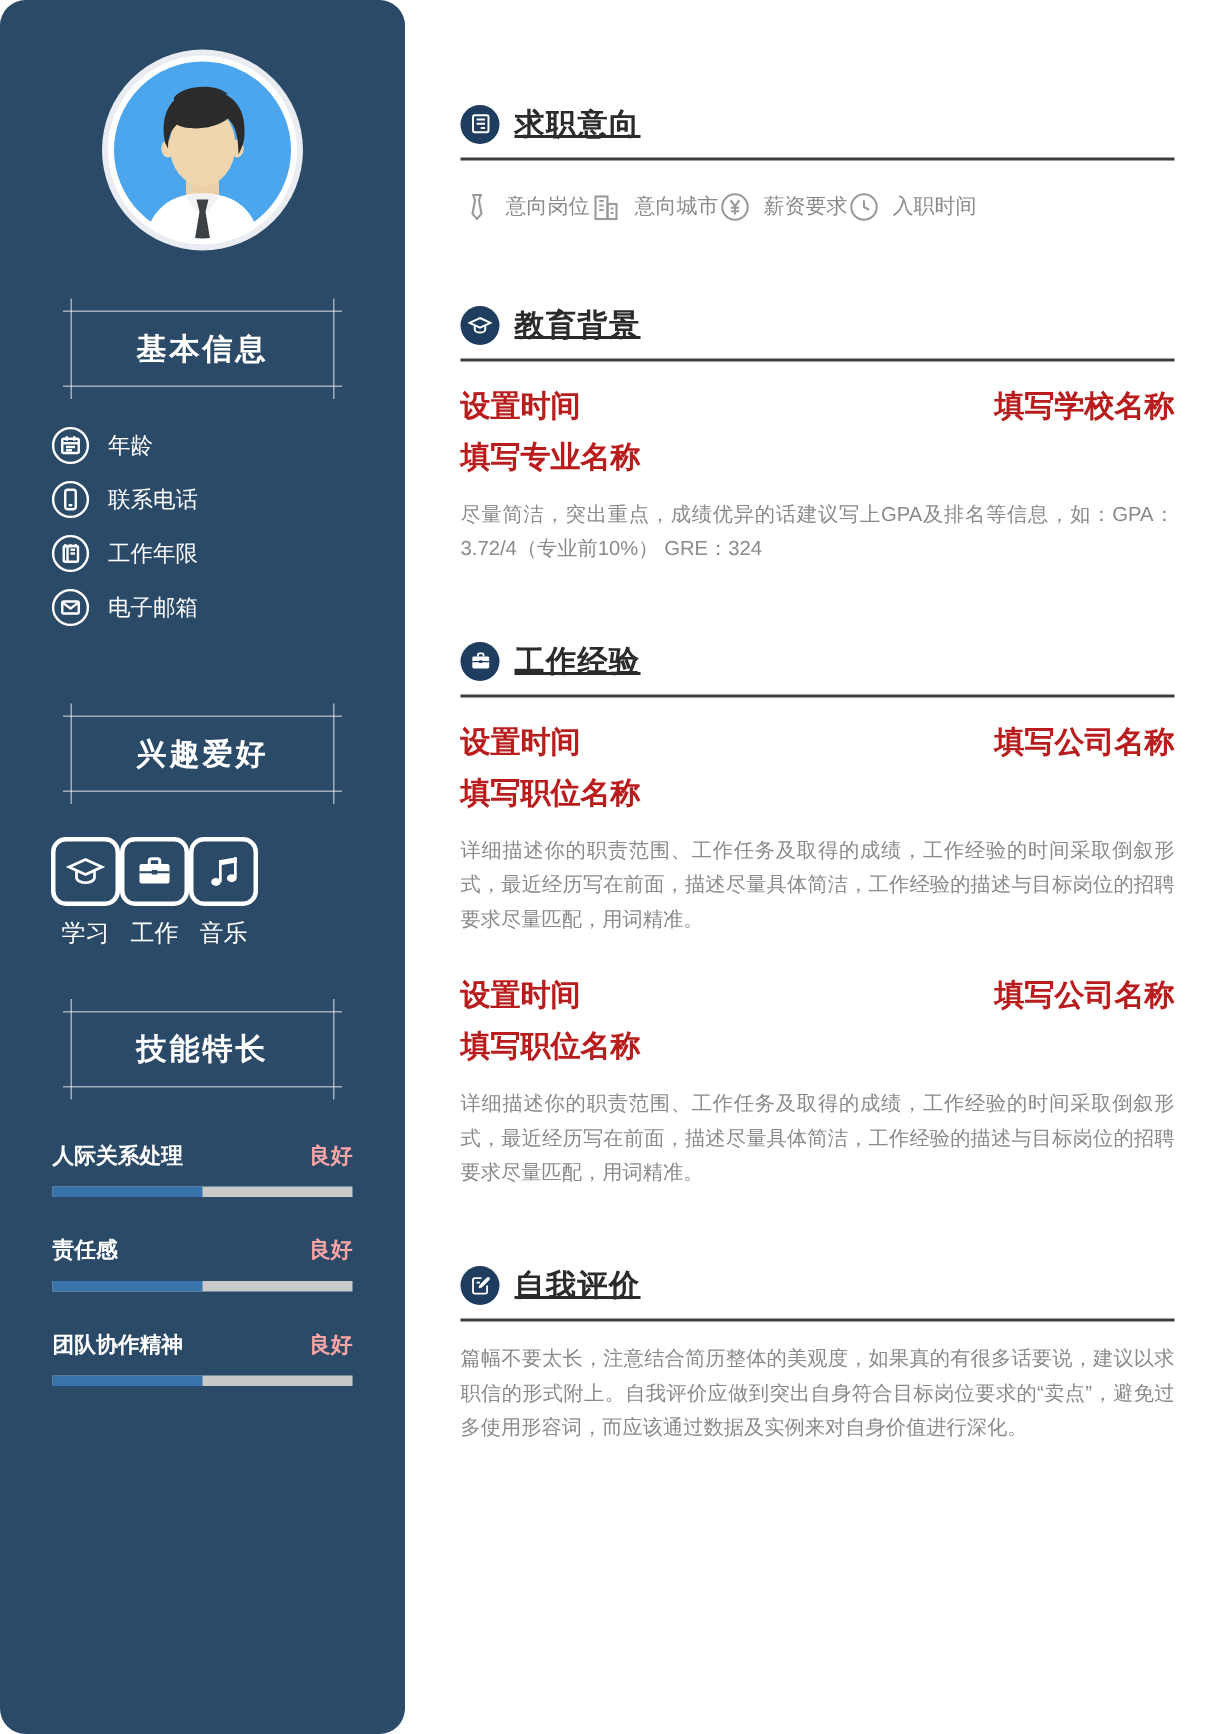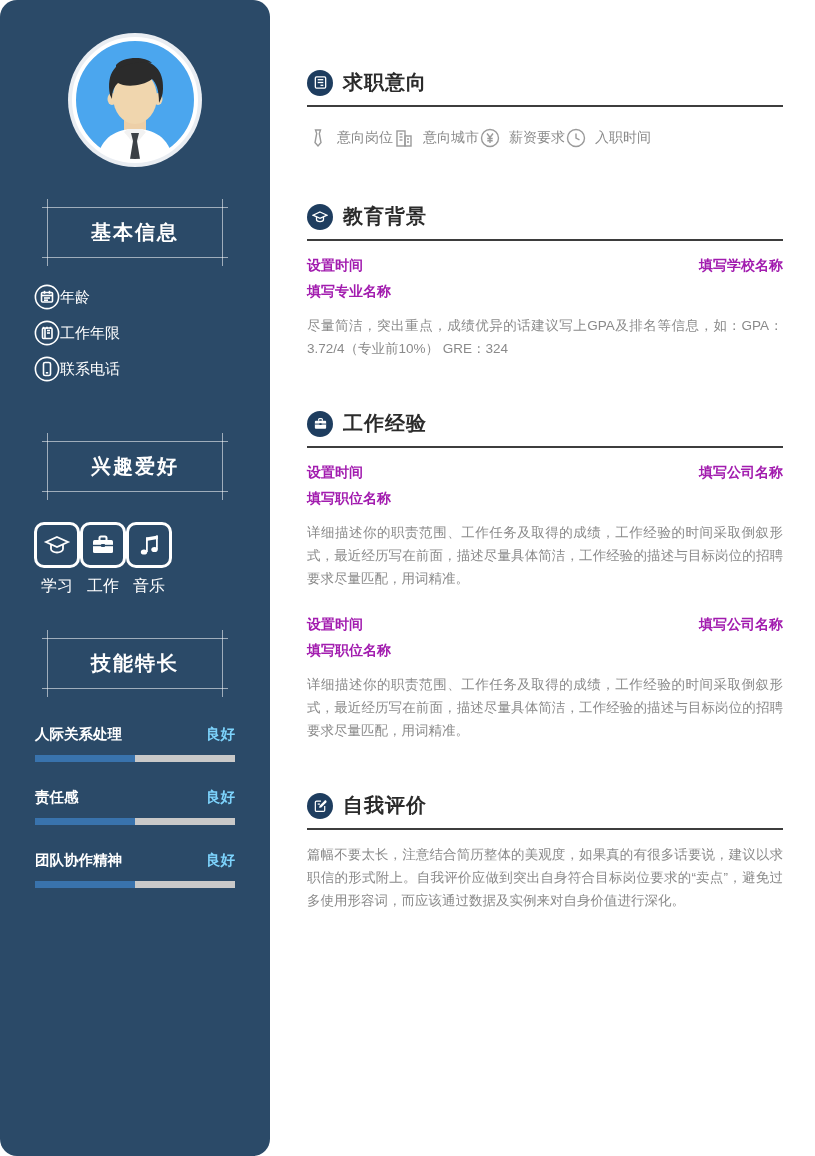--- a/index.html
+++ b/index.html
@@ -30,37 +30,37 @@
     background:rgba(255,255,255,.55);
   }
   .side-header::before { left:5px; }
   .side-header::after { right:5px; }
   .side-header span { font-size:20px; font-weight:bold; letter-spacing:2px; color:#fff; }
 
   .m-basic { margin-top:40px; }
   .info-list { margin:26px 0 0 34px; }
   .info-row { display:flex; align-items:center; height:26px; margin-bottom:10px; }
   .info-icon { width:26px; height:26px; flex:0 0 26px; }
-  .info-row span { margin-left:0; font-size:15px; color:#fff; }
+  .info-row span { margin-left:12px; font-size:15px; color:#fff; }
 
   .m-hobby { margin-top:59px; }
   .hobby-row { display:flex; justify-content:flex-start; margin:30px 34px 0; }
   .hobby-item { width:46px; text-align:center; }
   .hobby-box {
     width:46px; height:46px; border:3px solid #fff; border-radius:10px;
     display:flex; align-items:center; justify-content:center;
   }
   .hobby-item span { display:block; margin-top:8px; font-size:16px; color:#fff; }
 
   .m-skill { margin-top:41px; }
   .skill-list { margin:36px 35px 0; }
   .skill-item { margin-bottom:26px; }
   .skill-top { display:flex; justify-content:space-between; align-items:baseline;gap:38px; }
   .skill-top .sname { font-size:14.5px; font-weight:bold; color:#fff; }
-  .skill-top .slevel { font-size:14.5px; font-weight:bold; color:#7dd3fc; }
+  .skill-top .slevel { font-size:14.5px; font-weight:bold; color:#fca5a5; }
   .skill-bar { margin-top:11px; height:7px; background:#c9c9c9; }
   .skill-fill { height:7px; background:#3973ad; }
 
   
   .main { position:absolute; left:270px; top:0; width:545px; height:1156px; background:#fff; padding:0 32px 0 37px; }
 
   .hero { position:relative; width:386px; margin:23px auto 0; }
   .hero::before, .hero::after { content:""; position:absolute; left:-14px; right:-14px; height:1px; background:#2d4a66; }
   .hero::before { top:0; }
   .hero::after { bottom:0; }
@@ -70,29 +70,29 @@
   .hero-tagline { height:30px; line-height:30px; background:#2d4a66; color:#fff; text-align:center; font-size:13px; letter-spacing:1px; }
 
   .section { margin-top:50px; }
   .sec-first { margin-top:69px; }
   .sec-edu { margin-top:54px; }
   .sec-head { display:flex; align-items:center; border-bottom:2px solid #3d3d3d; padding-bottom:9px; }
   .sec-icon {
     width:26px; height:26px; border-radius:50%; background:#1e3d5f; flex:0 0 26px;
     display:flex; align-items:center; justify-content:center;
   }
-  .sec-title { margin-left:10px; font-size:20px; font-weight:bold; color:#2b2b2b; letter-spacing:1px; }
+  .sec-title { margin-left:10px; font-size:20px; font-weight:bold; color:#2b2b2b; letter-spacing:1px;text-decoration:underline; }
 
   .intent-row { display:flex; justify-content:flex-start; margin-top:20px; padding-right:6px; }
   .intent-item { display:flex; align-items:center; color:#8a8a8a; }
   .intent-item svg { width:22px; height:22px; }
   .intent-item span { margin-left:8px; font-size:14px; }
 
   .meta-row { display:flex; justify-content:space-between; margin-top:16px; }
-  .meta-row b, .sub-row b { font-size:14px; font-weight:bold; color:#a21caf; }
+  .meta-row b, .sub-row b { font-size:20px; font-weight:bold; color:#b91c1c; }
   .sub-row { margin-top:7px; }
   .para { margin-top:13px; font-size:13.5px; line-height:23px; color:#8a8a8a; text-align:justify; }
   .entry2 { margin-top:26px; }
 </style>
 </head>
 <body>
 
 <aside class="sidebar">
 
   <div class="avatar-wrap">
@@ -137,37 +137,45 @@
           <line x1="10.5" y1="6.8" x2="10.5" y2="9.8"></line>
           <line x1="15.5" y1="6.8" x2="15.5" y2="9.8"></line>
         <line x1="10" y1="14" x2="16" y2="14"></line>
           <line x1="10" y1="16.2" x2="14" y2="16.2"></line>
       </svg>
       <span>年龄</span>
     </div>
     <div class="info-row">
       <svg class="info-icon" viewBox="0 0 26 26" fill="none" stroke="#fff" stroke-width="1.6">
         <circle cx="13" cy="13" r="11.6"></circle>
+          <rect x="9.5" y="6.5" width="7" height="13" rx="1.6"></rect>
+        <line x1="11.8" y1="16.8" x2="14.2" y2="16.8"></line>
+      </svg>
+      <span>联系电话</span>
+    </div>
+    <div class="info-row">
+      <svg class="info-icon" viewBox="0 0 26 26" fill="none" stroke="#fff" stroke-width="1.6">
+        <circle cx="13" cy="13" r="11.6"></circle>
           <rect x="8.5" y="8" width="9.5" height="10.5" rx="1"></rect>
         <line x1="11" y1="8" x2="11" y2="18.5"></line>
           <line x1="13" y1="10.5" x2="16" y2="10.5"></line>
           <line x1="13" y1="13" x2="16" y2="13"></line>
         <line x1="9.5" y1="6.8" x2="9.5" y2="9"></line>
           <line x1="13" y1="6.8" x2="13" y2="9"></line>
           <line x1="16.5" y1="6.8" x2="16.5" y2="9"></line>
       </svg>
       <span>工作年限</span>
     </div>
     <div class="info-row">
       <svg class="info-icon" viewBox="0 0 26 26" fill="none" stroke="#fff" stroke-width="1.6">
         <circle cx="13" cy="13" r="11.6"></circle>
-          <rect x="9.5" y="6.5" width="7" height="13" rx="1.6"></rect>
-        <line x1="11.8" y1="16.8" x2="14.2" y2="16.8"></line>
-      </svg>
-      <span>联系电话</span>
+          <rect x="7.5" y="9" width="11" height="8" rx="1"></rect>
+        <polyline points="7.5,9.6 13,13.6 18.5,9.6"></polyline>
+      </svg>
+      <span>电子邮箱</span>
     </div>
   </div>
 
   <div class="side-header m-hobby">
     <span>兴趣爱好</span>
   </div>
   <div class="hobby-row">
     <div class="hobby-item">
       <div class="hobby-box">
         <svg width="28" height="28" viewBox="0 0 28 28" fill="none" stroke="#fff" stroke-width="1.8">

